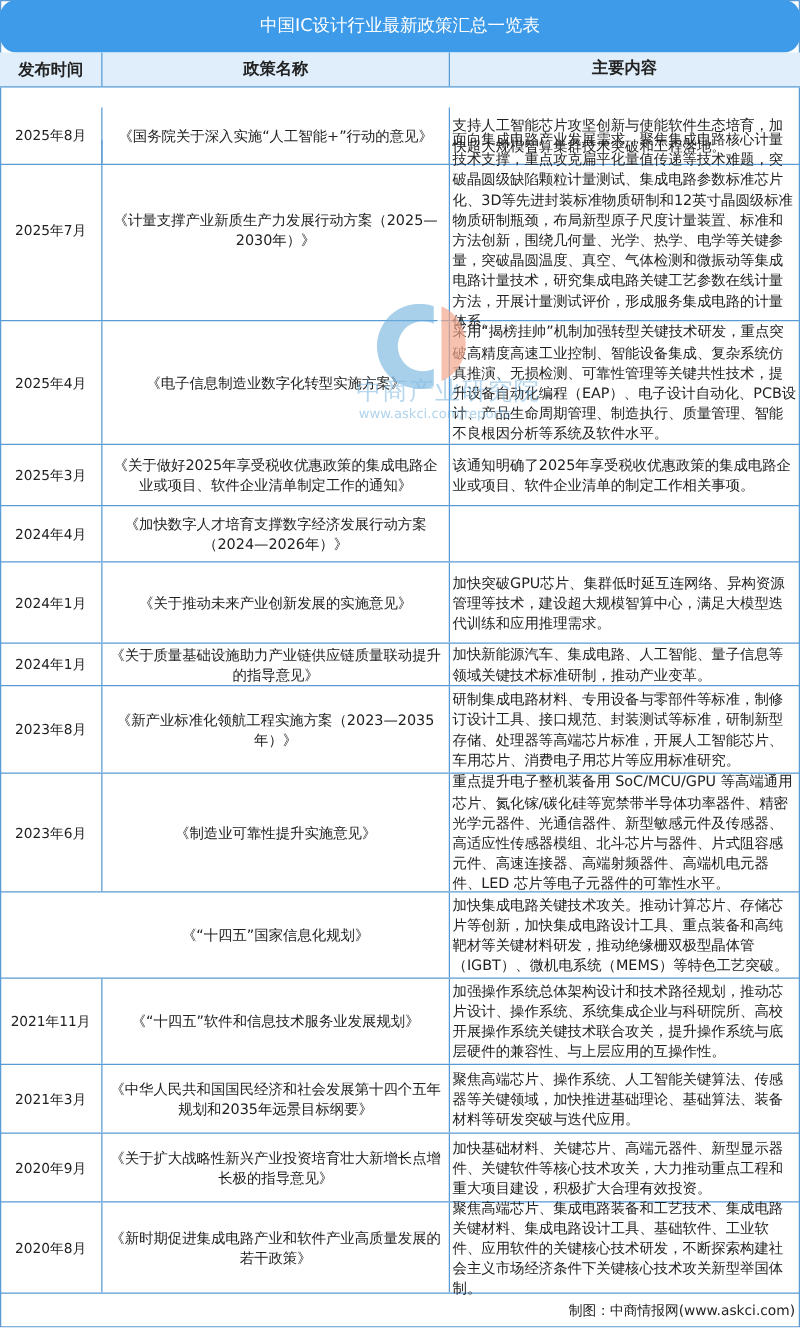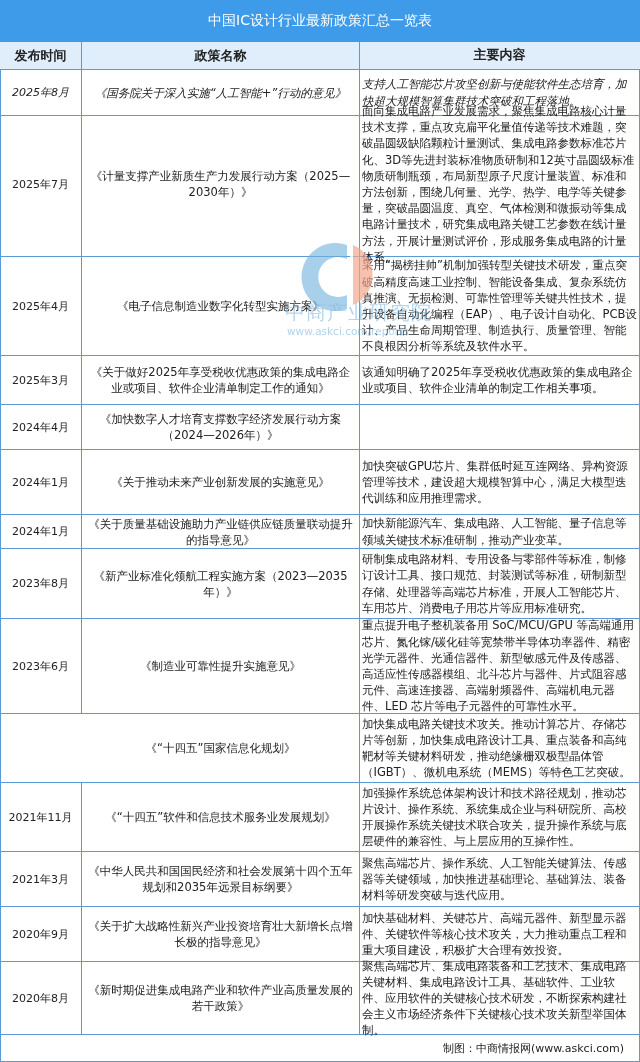--- a/index.html
+++ b/index.html
@@ -2,52 +2,52 @@
 <html><head>
 <meta charset="utf-8">
 <style>
   html, body { margin:0; padding:0; background:#ffffff; }
   body { width:640px; height:1062px; overflow:hidden; position:relative;
          font-family:"DejaVu Sans", "Liberation Sans", sans-serif; color:#222; }
   .frame { position:absolute; left:0; top:0; width:638px; height:1060px;
            border:1px solid #5b9bd5; }
   .title-bar { position:absolute; left:0; top:0; width:640px; height:42px;
                background:#3d9be9; color:#ffffff; font-size:14px;
-               display:flex; align-items:center; justify-content:center; }
+               display:flex; align-items:center; justify-content:center;border-radius:13px; }
   .tbl { position:absolute; left:0; top:42px; width:640px; }
   .row { position:absolute; left:0; width:640px; border-bottom:1px solid #5b9bd5; box-sizing:border-box; }
   .cell { position:absolute; top:0; bottom:0; box-sizing:border-box; display:flex; align-items:center; }
   .c-date { left:0; width:82px; border-right:1px solid #5b9bd5; justify-content:center; font-size:11px; }
   .c-name { left:82px; width:278px; border-right:1px solid #5b9bd5; justify-content:center; text-align:center; font-size:11.5px; line-height:16px; padding:0 4px; }
   .c-content { left:360px; width:280px; padding:0 3px 0 2px; font-size:11.5px; line-height:16.2px; text-align:left; }
   .head { background:#dfeefa; }
   .head .cell { font-weight:bold; font-size:13px; justify-content:center; }
   .footer { position:absolute; left:0; top:1035px; width:640px; height:27px;
             display:flex; align-items:center; justify-content:flex-end;
-            font-size:11px; padding-right:16px; box-sizing:border-box;text-align:right; }
+            font-size:11px; padding-right:4px; box-sizing:border-box;text-align:right; }
   .watermark { position:absolute; left:285px; top:243px; width:130px; height:105px; pointer-events:none; opacity:0.85; }
   .wm-text { position:absolute; left:0; top:56px; font-size:20px; color:#6fb0dd; opacity:0.6; white-space:nowrap; letter-spacing:1px; }
   .wm-url { position:absolute; left:2px; top:82px; font-size:10.5px; color:#6fb0dd; opacity:0.65; white-space:nowrap; }
 </style>
 </head>
 <body>
 
 <div class="frame"></div>
 
 <div class="title-bar">中国IC设计行业最新政策汇总一览表</div>
 
 <div class="tbl">
 
   <div class="row head" style="top:0;height:28px;">
     <div class="cell c-date">发布时间</div>
     <div class="cell c-name">政策名称</div>
     <div class="cell c-content" style="justify-content:center;">主要内容</div>
   </div>
 
-  <div class="row" style="top:28px;height:46px;font-style:italic;">
+  <div class="row" style="top:44px;height:46px;">
     <div class="cell c-date">2025年8月</div>
     <div class="cell c-name">《国务院关于深入实施“人工智能+”行动的意见》</div>
     <div class="cell c-content">支持人工智能芯片攻坚创新与使能软件生态培育，加快超大规模智算集群技术突破和工程落地。</div>
   </div>
 
   <div class="row" style="top:70px;height:145px;">
     <div class="cell c-date">2025年7月</div>
     <div class="cell c-name">《计量支撑产业新质生产力发展行动方案（2025—2030年）》</div>
     <div class="cell c-content">面向集成电路产业发展需求，聚焦集成电路核心计量技术支撑，重点攻克扁平化量值传递等技术难题，突破晶圆级缺陷颗粒计量测试、集成电路参数标准芯片化、3D等先进封装标准物质研制和12英寸晶圆级标准物质研制瓶颈，布局新型原子尺度计量装置、标准和方法创新，围绕几何量、光学、热学、电学等关键参量，突破晶圆温度、真空、气体检测和微振动等集成电路计量技术，研究集成电路关键工艺参数在线计量方法，开展计量测试评价，形成服务集成电路的计量体系。</div>
   </div>

